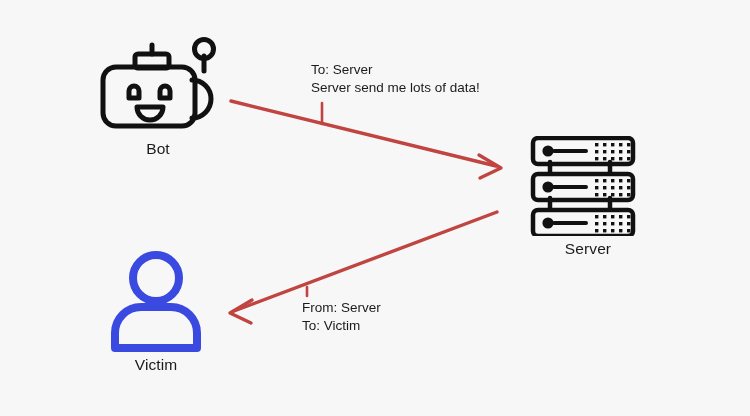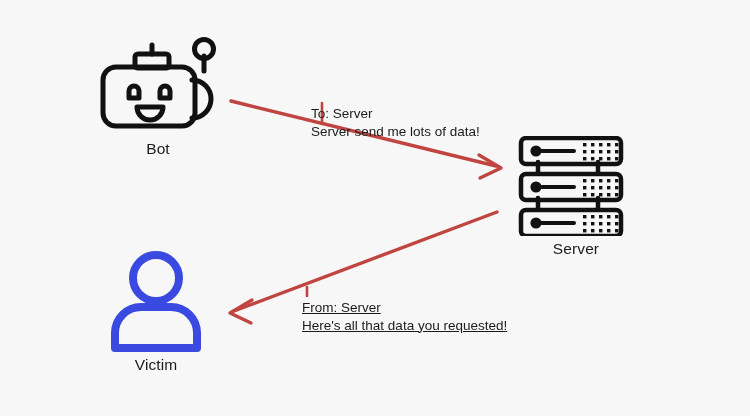--- a/index.html
+++ b/index.html
@@ -45,21 +45,21 @@
     left: 96px;
     top: 36px;
     width: 124px;
     height: 128px;
   }
   #node-bot .node-label {
     top: 104px;
   }
   
   #node-server {
-    left: 516px;
+    left: 528px;
     top: 136px;
     width: 120px;
     height: 128px;
   }
   #node-server .node-label {
     top: 104px;
   }
   
   #node-victim {
     left: 104px;
@@ -76,26 +76,24 @@
     position: absolute;
     font-family: "Liberation Sans", sans-serif;
     font-size: 13.5px;
     line-height: 17.5px;
     color: #1b1b1b;
     white-space: nowrap;
   }
   #msg-request {
     left: 311px;
     top: 61px;
-    margin-top: 44px;
   }
   #msg-response {
     left: 302px;
     top: 299px;
-    text-decoration: underline;
   }
   .msg-line {
     display: block;
   }
   .strike-wrap {
     position: relative;
     display: inline-block;
     padding: 0 1px;
   }
   .strike-wrap .x-mark {
@@ -238,16 +236,16 @@
     <div class="node-label">Victim</div>
   </div>
 
   <div class="msg-block" id="msg-request">
     <span class="msg-line">To: Server</span>
     <span class="msg-line">Server send me lots of data!</span>
   </div>
 
   <div class="msg-block" id="msg-response">
     <span class="msg-line">From: Server</span>
-    <span class="msg-line">Here's all that data you requested!</span>
+    <span class="msg-line">To: Victim</span>
   </div>
 
 </div>
 
 </body></html>

